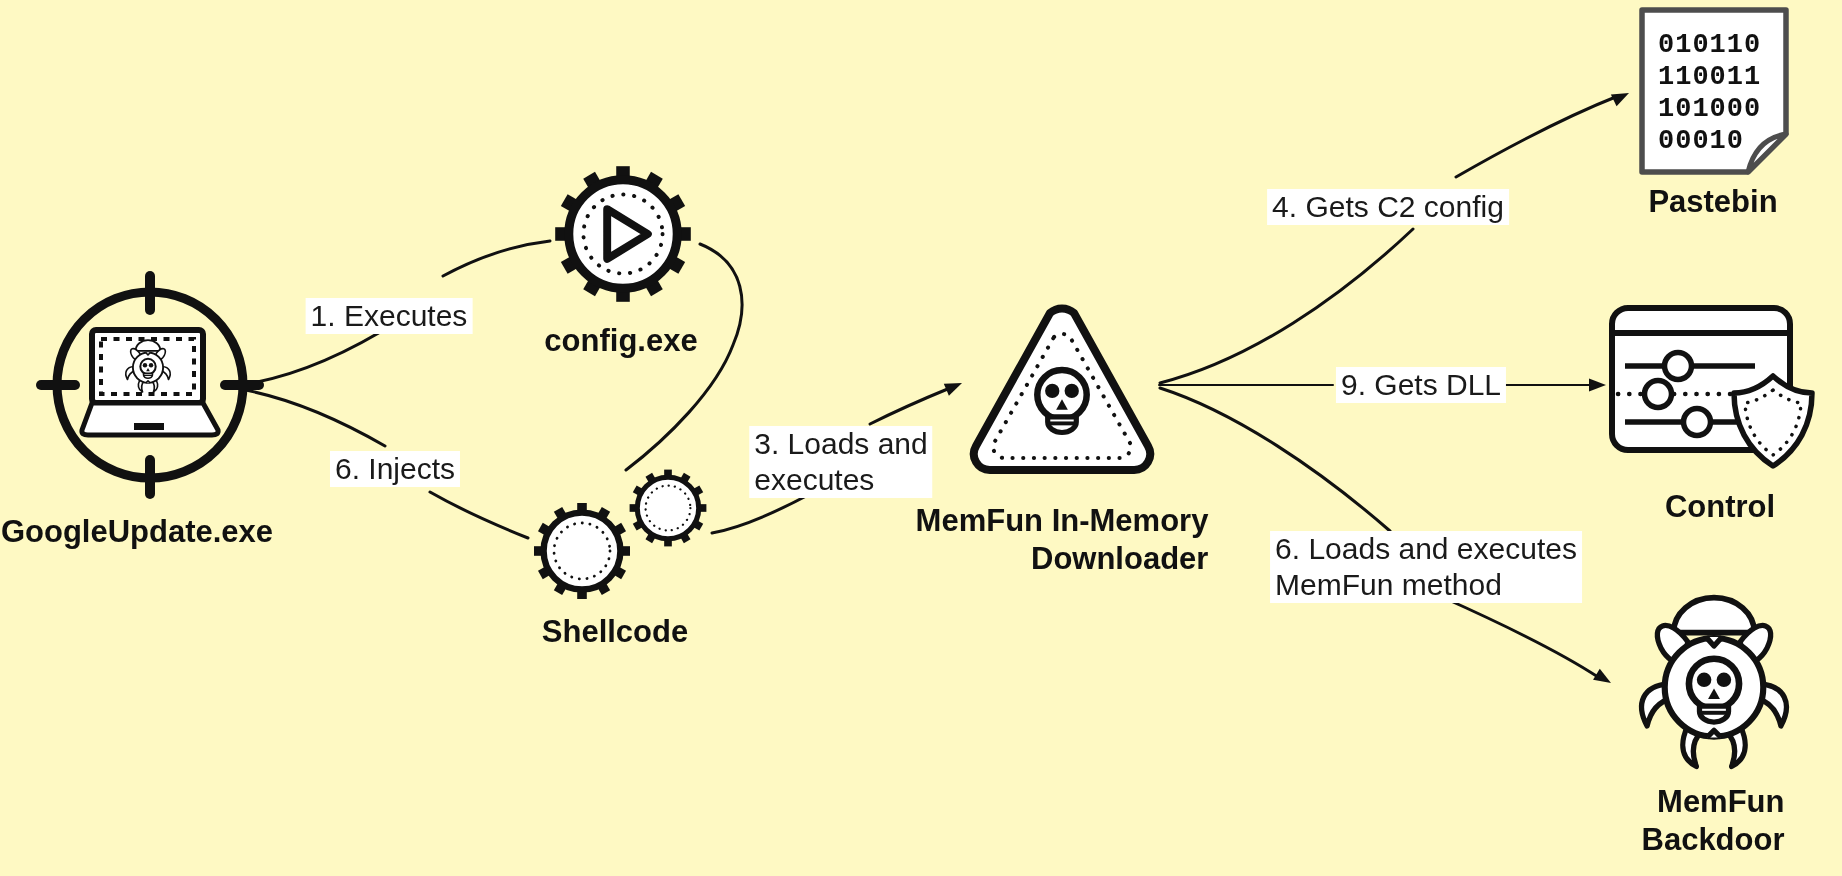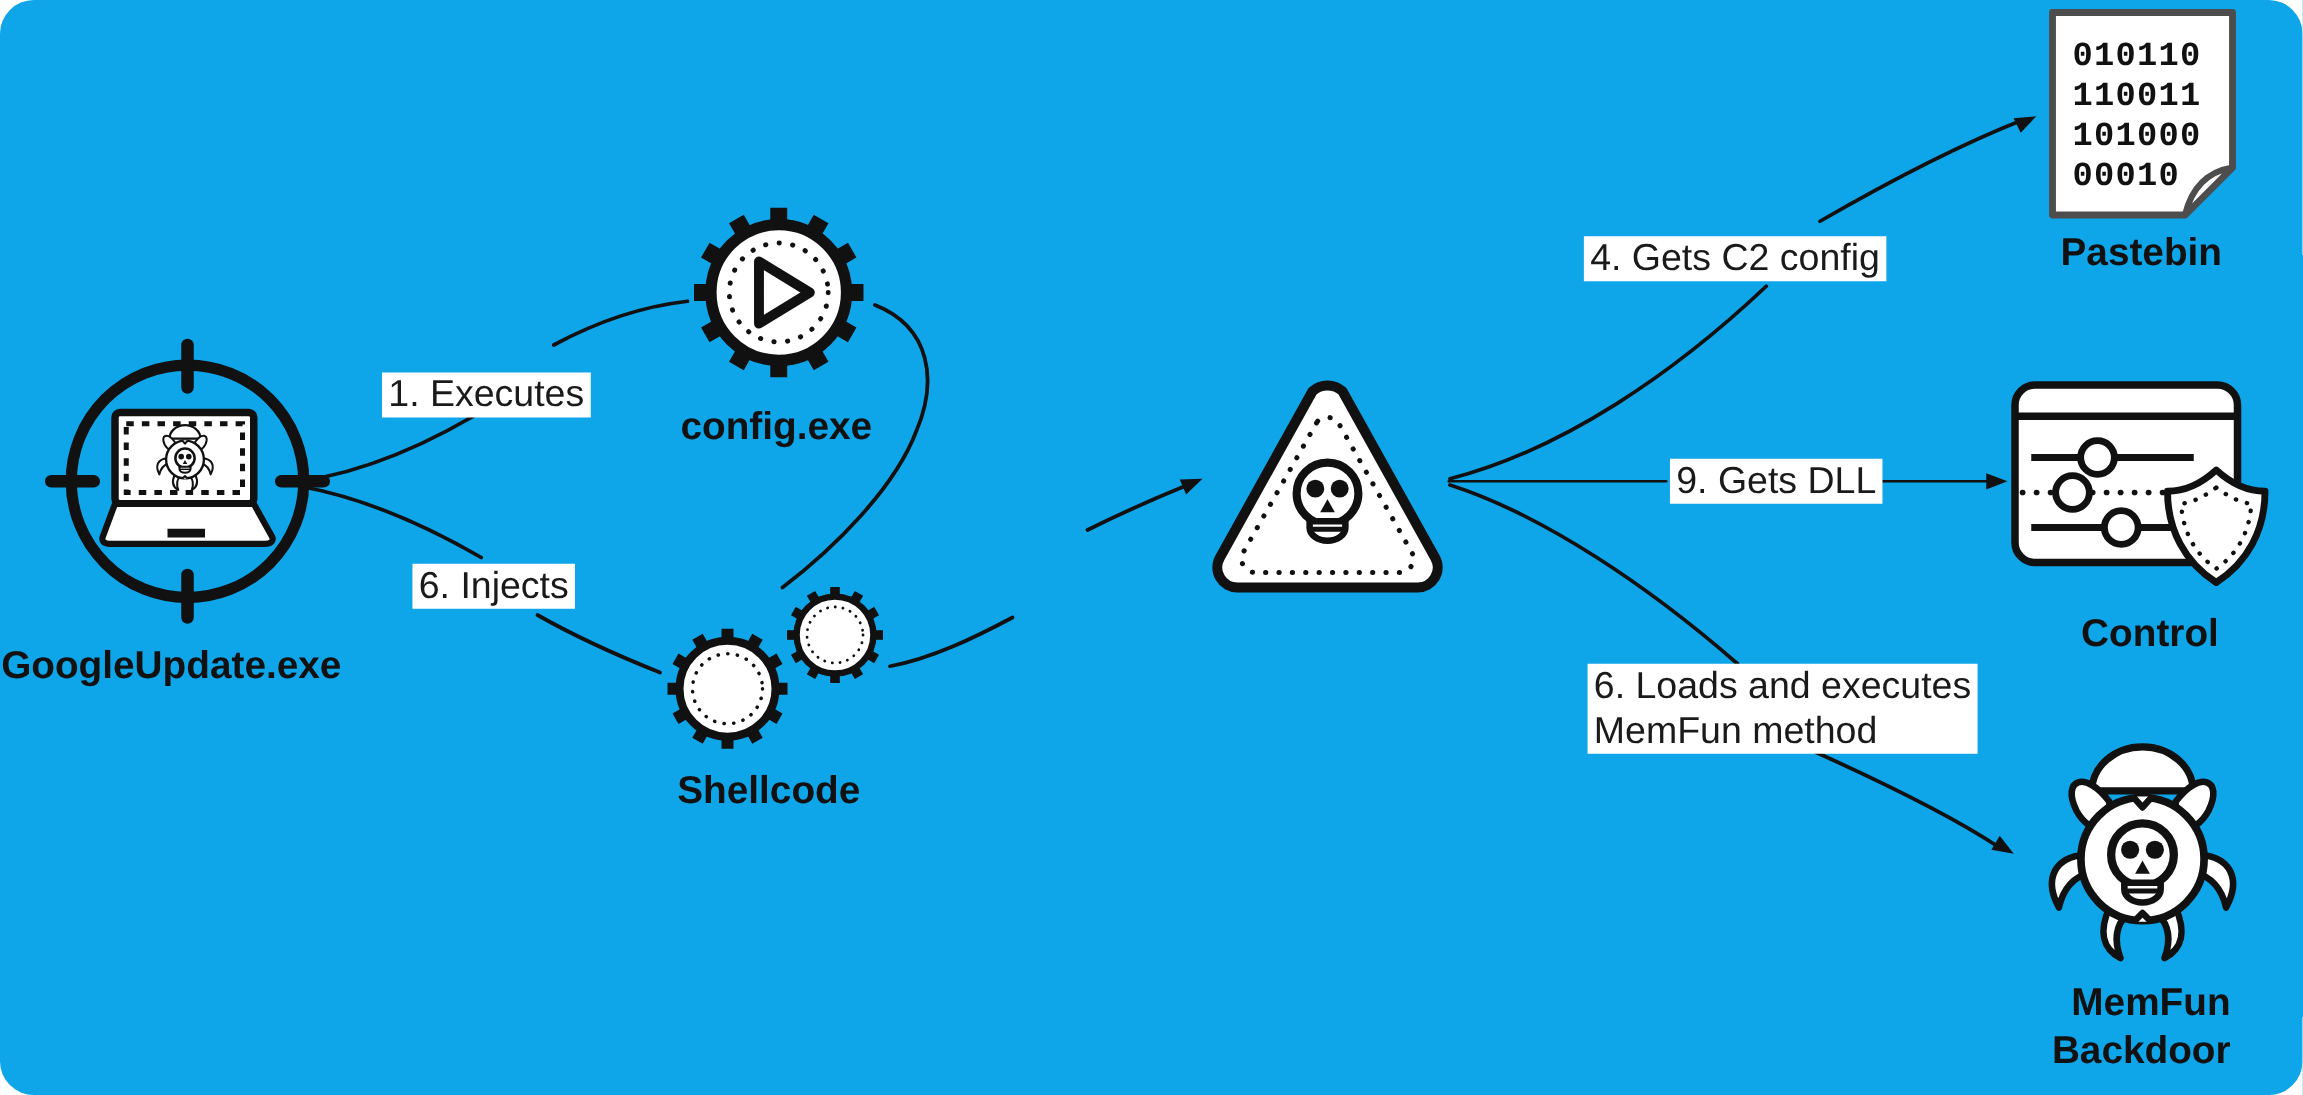--- a/index.html
+++ b/index.html
@@ -1,18 +1,18 @@
 <!DOCTYPE html>
 <html><head>
 <meta charset="utf-8">
 <style>
   html,body { margin:0; padding:0; background:#ffffff; }
   .canvas {
-    position:relative; width:1842px; height:876px; background:#0ea5e9;
-    overflow:hidden; font-family:"Liberation Sans", sans-serif; color:#111;border-radius:27px;
+    position:relative; width:1842px; height:876px; background:#fef9c3;
+    overflow:hidden; font-family:"Liberation Sans", sans-serif; color:#111;
   }
   .canvas svg { position:absolute; overflow:visible; }
   .node-label {
     position:absolute; transform:translate(-50%,-50%);
     font-weight:700; font-size:31px; line-height:38px;
     color:#111; text-align:right; white-space:nowrap; z-index:3;
   }
   .edge-label {
     position:absolute; transform:translate(-50%,-50%);
     font-weight:400; font-size:30px; line-height:36px;
@@ -156,31 +156,39 @@
     </g>
   </svg>
 
   <svg width="212" height="212" viewBox="0 0 212 212" style="left:1608px;top:578px;z-index:2">
     <use href="#spider" transform="translate(106,104) scale(0.88)"></use>
   </svg>
 
   <div class="node-label" style="left:137px;top:532px">GoogleUpdate.exe</div>
   <div class="node-label" style="left:621px;top:341px">config.exe</div>
   <div class="node-label" style="left:615px;top:632px">Shellcode</div>
+  <div class="node-label" style="left:1062px;top:540px">
+    <div>MemFun In-Memory</div>
+    <div>Downloader</div>
+  </div>
   <div class="node-label" style="left:1713px;top:202px">Pastebin</div>
   <div class="node-label" style="left:1720px;top:507px">
     <div>Control</div>
   </div>
   <div class="node-label" style="left:1713px;top:821px">
     <div>MemFun</div>
     <div>Backdoor</div>
   </div>
 
   <div class="edge-label" style="left:389px;top:316px">1. Executes</div>
   <div class="edge-label" style="left:395px;top:469px">6. Injects</div>
+  <div class="edge-label" style="left:841px;top:462px">
+    <div>3. Loads and</div>
+    <div>executes</div>
+  </div>
   <div class="edge-label" style="left:1388px;top:207px">4. Gets C2 config</div>
   <div class="edge-label" style="left:1421px;top:385px">9. Gets DLL</div>
   <div class="edge-label" style="left:1426px;top:567px">
     <div>6. Loads and executes</div>
     <div>MemFun method</div>
   </div>
 
 </div>
 
 </body></html>

